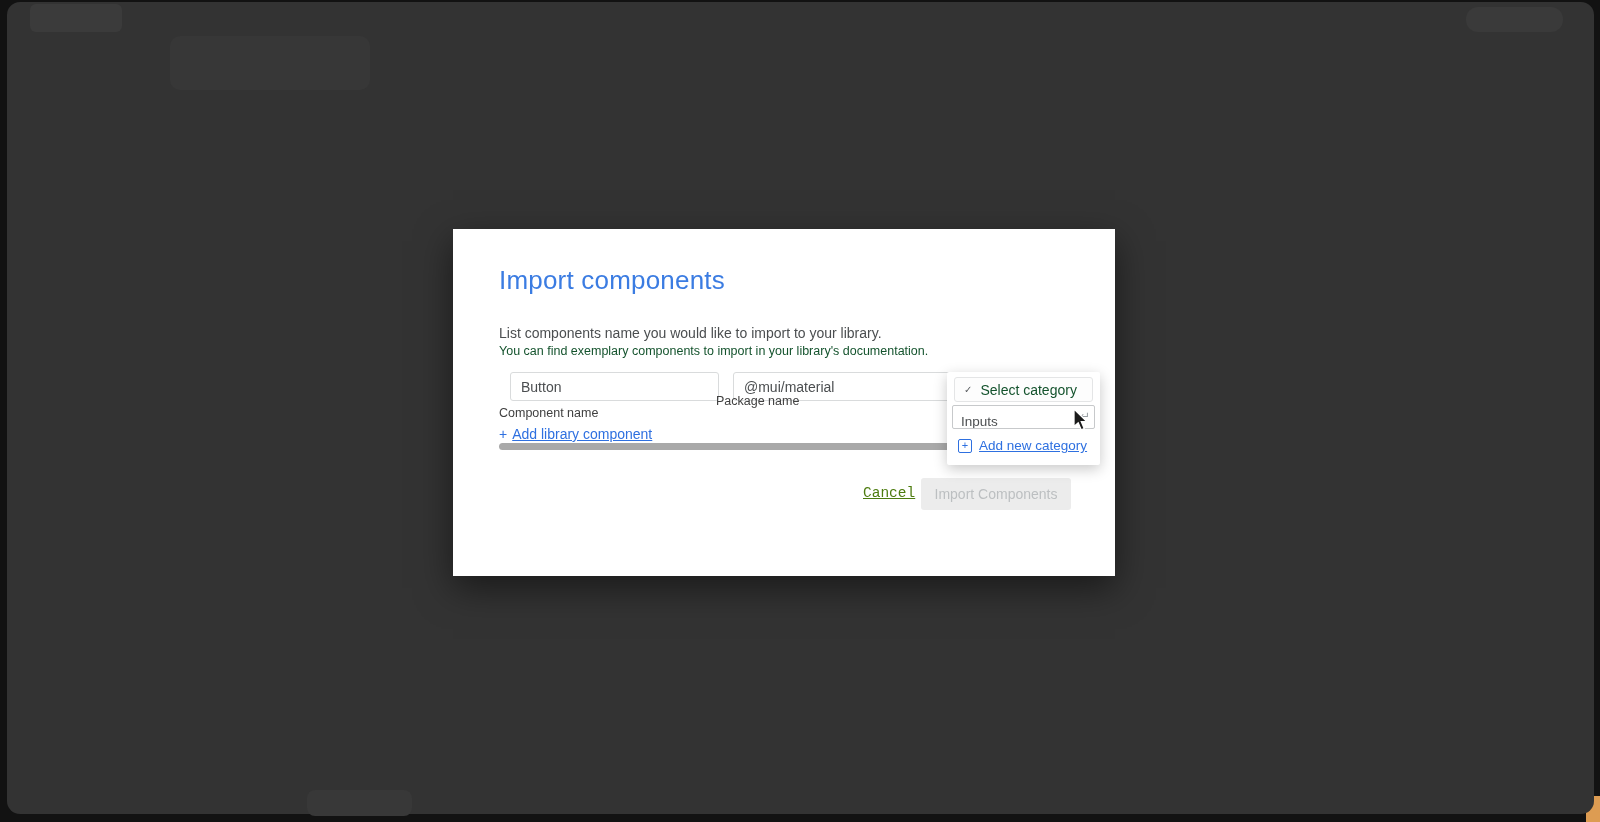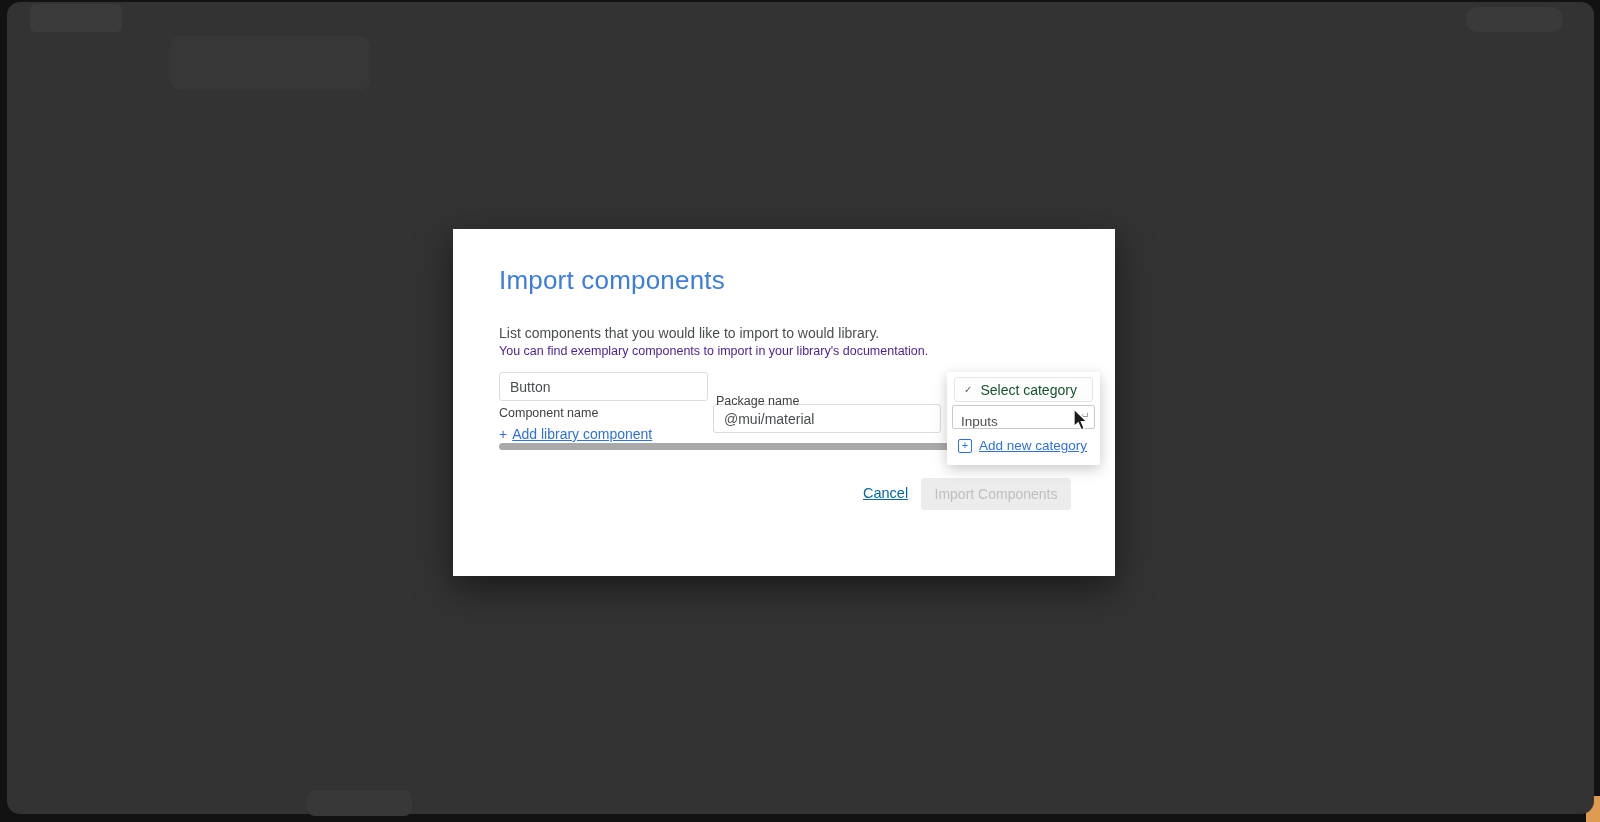--- a/index.html
+++ b/index.html
@@ -18,42 +18,42 @@
   .ghost-tab    { left:163px; top:34px; width:200px; height:54px; background:#373737; border-radius:10px; }
   .ghost-right  { left:1459px; top:5px; width:97px;  height:25px; background:#3a3a3a; border-radius:12px; }
   .ghost-bottom { left:300px; top:788px; width:105px; height:26px; background:#383838; border-radius:8px; }
 
   
   .modal { position:absolute; left:453px; top:229px; width:662px; height:347px;
            background:#ffffff; box-shadow:0 12px 34px rgba(0,0,0,0.5); }
   .modal-title { position:absolute; left:46px; top:36px; font-size:26px; font-weight:400;
                  color:#3b7ce2; letter-spacing:0.2px; }
   .modal-desc  { position:absolute; left:46px; top:96px;  font-size:14px;  color:#4b4e50; }
-  .modal-hint  { position:absolute; left:46px; top:115px; font-size:12.5px; color:#4c1d95;text-align:center; }
+  .modal-hint  { position:absolute; left:46px; top:115px; font-size:12.5px; color:#14532d;text-align:center; }
 
   .field-input { position:absolute; height:29px; border:1px solid #d9dbdc; border-radius:3px;
                  background:#fff; font-family:inherit; font-size:14px; color:#4b4e50;
                  padding:0 10px; outline:none; }
-  .input-component { left:46px;  top:143px; width:209px; }
-  .input-package   { left:260px; top:143px; width:228px;margin-top:32px; }
+  .input-component { left:57px;  top:143px; width:209px; }
+  .input-package   { left:280px; top:143px; width:228px; }
   .field-label { position:absolute; font-size:12.5px; color:#404040; }
   .label-component { left:46px;  top:177px; }
   .label-package   { left:263px; top:165px; }
 
   .add-link { position:absolute; left:46px; top:197px; font-size:14px; color:#2e70e0;
               text-decoration:none; cursor:pointer; display:flex; align-items:center; }
   .add-link .plus { margin-right:5px; text-decoration:none; font-size:14px; }
   .add-link .link-text { text-decoration:underline; }
 
   .hscrollbar { position:absolute; left:46px; top:214px; width:575px; height:7px;
                 background:#a9a9a9; border-radius:4px; }
 
-  .cancel-btn { position:absolute; left:410px; top:256px; font-size:14.5px; color:#0369a1;
+  .cancel-btn { position:absolute; left:410px; top:256px; font-size:14.5px; color:#4d7c0f;
                 text-decoration:underline; cursor:pointer; background:none; border:none;
-                font-family:Liberation Sans, sans-serif; }
+                font-family:Liberation Mono, monospace; }
   .submit-btn { position:absolute; left:468px; top:249px; width:150px; height:32px;
                 background:#ececec; border:none; border-radius:3px; font-family:inherit;
                 font-size:14px; color:#bcbfc1; }
 
   
   .dropdown { position:absolute; left:947px; top:372px; width:153px; height:93px;
               background:#ffffff; border-radius:2px; box-shadow:0 4px 14px rgba(0,0,0,0.22); }
   .cat-trigger { position:absolute; left:7px; top:5px; width:139px; height:25px;
                  border:1px solid #e4e5e6; border-radius:3px; background:#fdfdfd;
                  display:flex; align-items:center; cursor:pointer; }
@@ -82,21 +82,21 @@
 
   <div class="app-window">
     <div class="ghost ghost-logo"></div>
     <div class="ghost ghost-tab"></div>
     <div class="ghost ghost-right"></div>
     <div class="ghost ghost-bottom"></div>
   </div>
 
   <div class="modal">
     <h1 class="modal-title">Import components</h1>
-    <p class="modal-desc">List components that you would like to import to would library.</p>
+    <p class="modal-desc">List components name you would like to import to your library.</p>
     <p class="modal-hint">You can find exemplary components to import in your library's documentation.</p>
 
     <input class="field-input input-component" type="text" value="Button" style="">
     <div class="field-label label-component">Component name</div>
 
     <input class="field-input input-package" type="text" value="@mui/material" style="">
     <div class="field-label label-package">Package name</div>
 
     <a class="add-link">
       <span class="plus">+</span>

